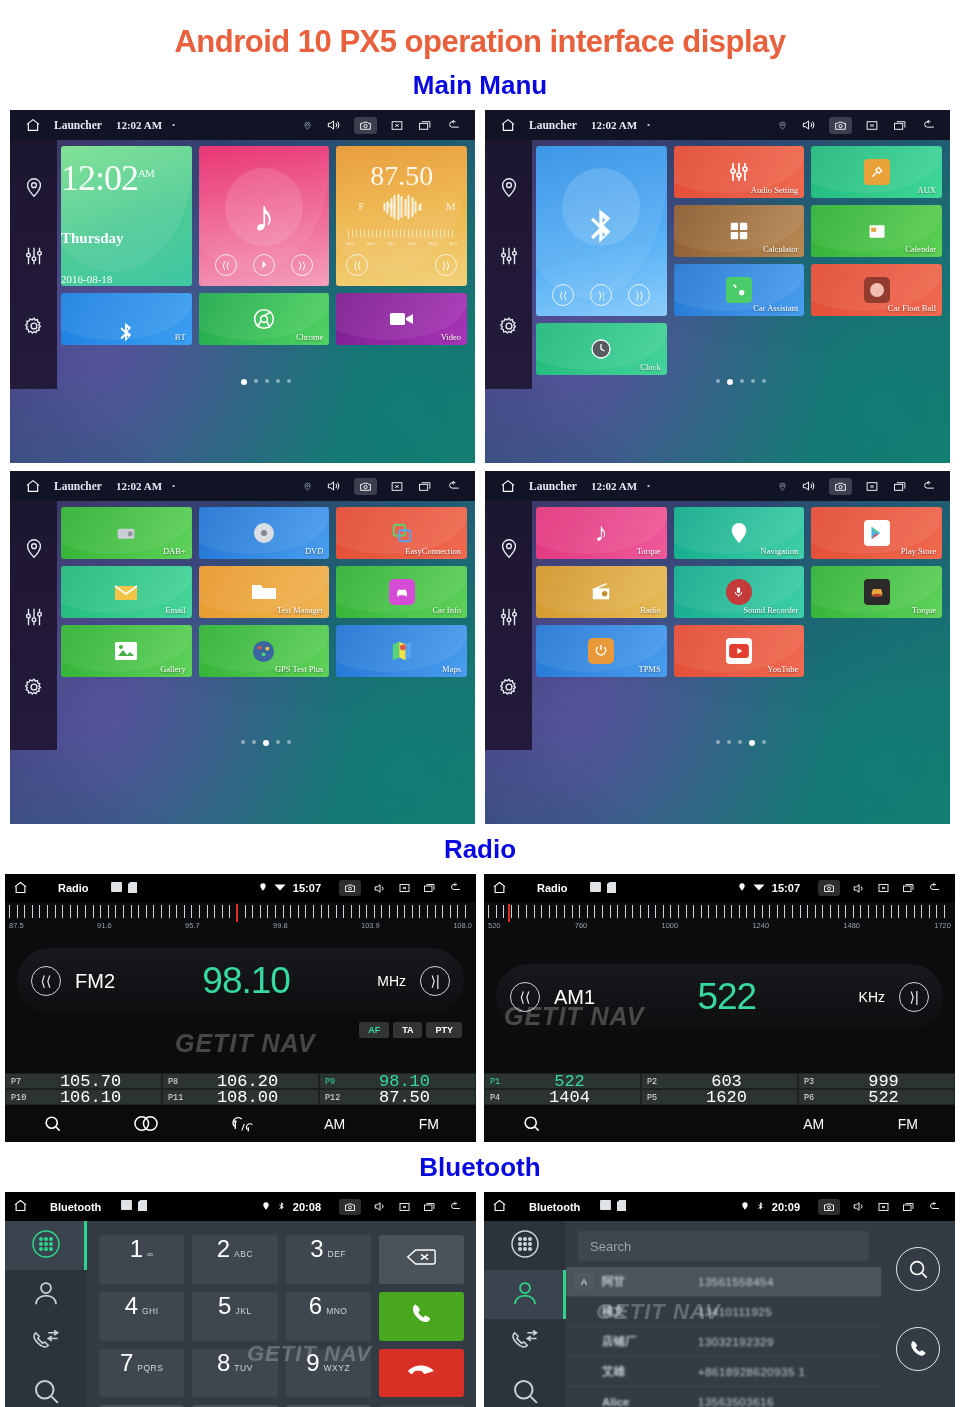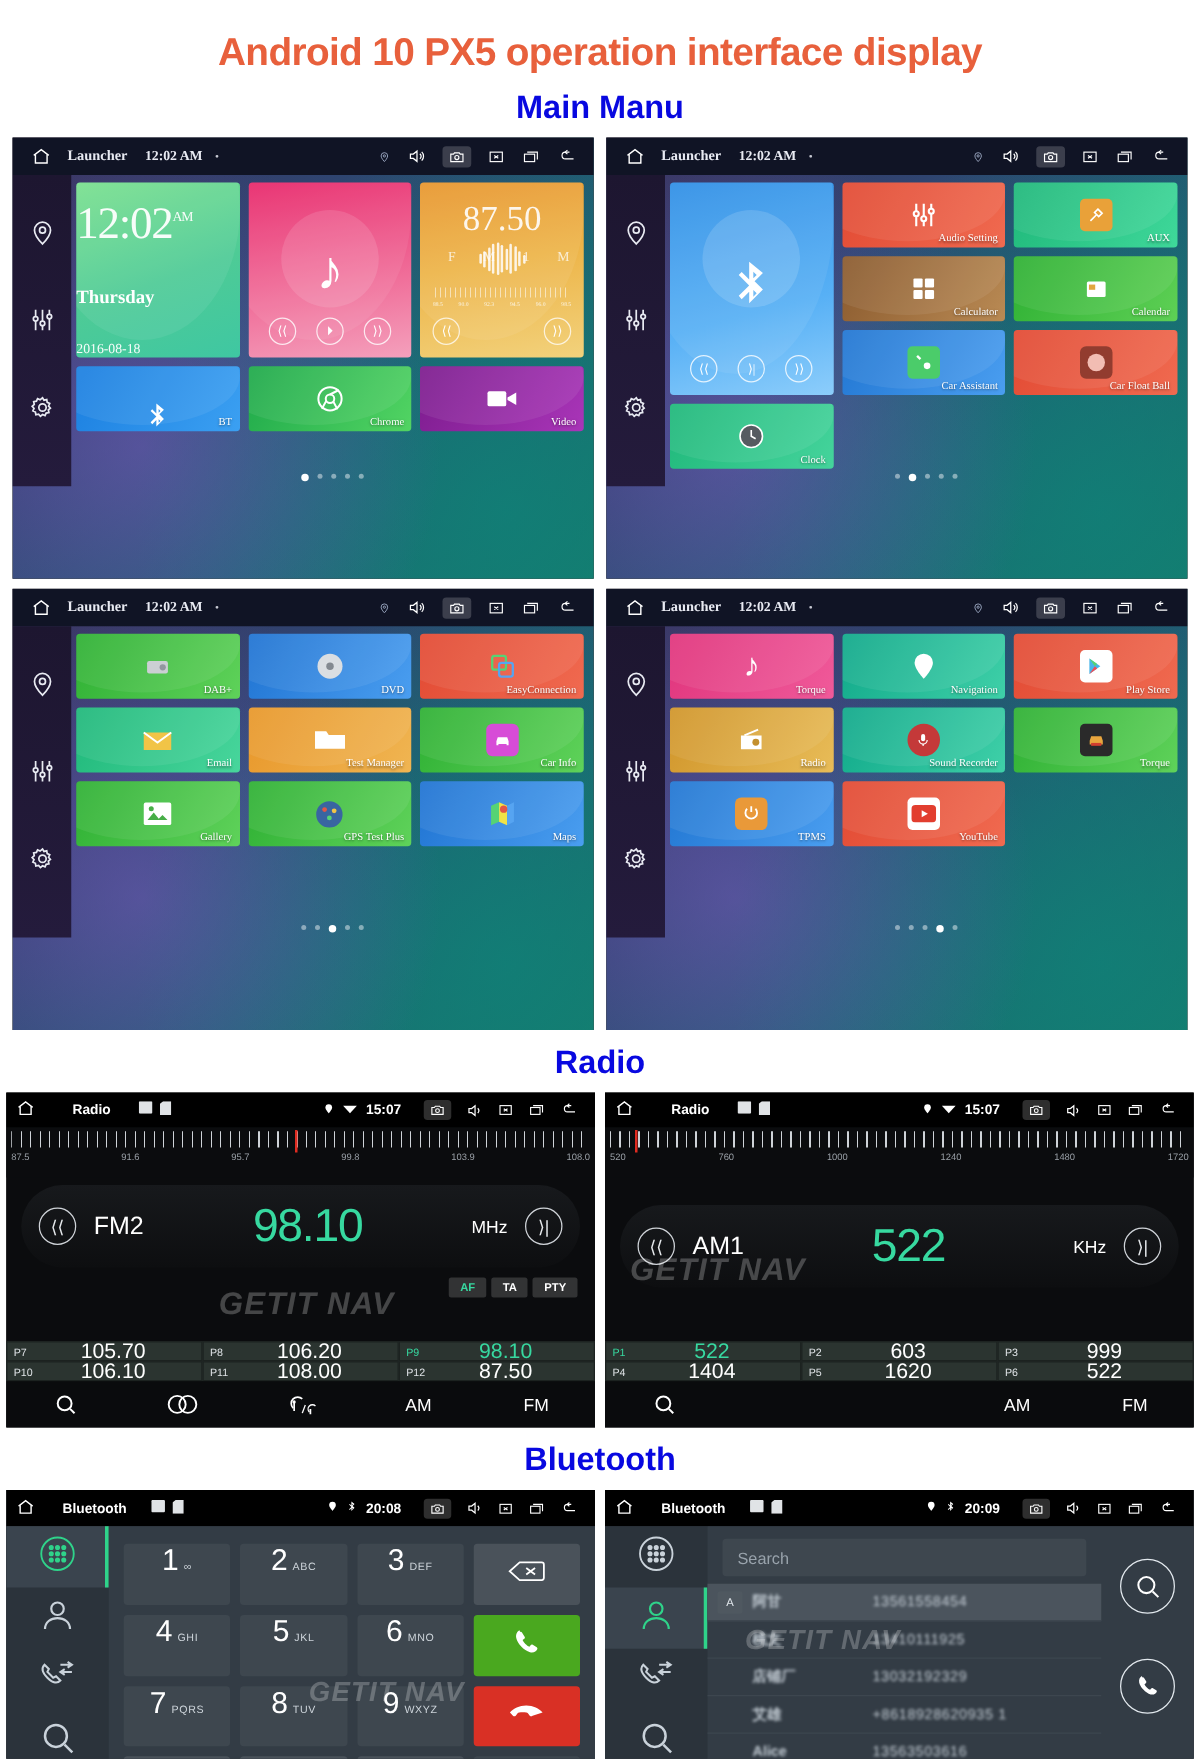--- a/index.html
+++ b/index.html
@@ -136,21 +136,21 @@
   .freqbar .band{ color:#fff;font-size:20px;margin-left:14px;}
   .freqbar .val{ flex:1;text-align:center;color:#37d9a0;font-size:37px;font-weight:300;letter-spacing:-1px;}
   .freqbar .unit{ color:#fff;font-size:14px;margin-right:14px;}
   .rdsrow{ display:flex; justify-content:flex-end; gap:4px; padding:8px 14px 0; }
   .rds{ background:rgba(255,255,255,.16); color:#fff; font-size:9px; font-weight:bold;
         padding:3px 9px; border-radius:2px;}
   .rds.af{ color:#37d9a0; }
   .presets{ position:absolute; bottom:37px; left:0; right:0; display:grid;
             grid-template-columns:repeat(3,1fr); }
   .pcell{ height:16px; background:#2b3430; border:1px solid #1c2220; position:relative;
-          display:flex; align-items:center; }
+          display:flex; align-items:center;font-family:Liberation Mono, monospace; }
   .pcell .pn{ position:absolute; left:5px; top:3px; color:#dfe3e6; font-size:8.5px;}
   .pcell .pv{ flex:1; text-align:center; color:#fff; font-size:17px; padding-left:14px; }
   .pcell.active .pn, .pcell.active .pv{ color:#37d9a0; }
   .rbottom{ position:absolute; bottom:0; left:0; right:0; height:37px; background:#0a0b0d;
             display:flex; align-items:center; color:#fff; }
   .rbottom > div{ flex:1; display:flex; align-items:center; justify-content:center; font-size:14px; }
   .watermark{ position:absolute; color:rgba(255,255,255,.24); font-size:25px; font-style:italic;
               font-weight:bold; letter-spacing:1px; pointer-events:none; z-index:4; }
 
   

